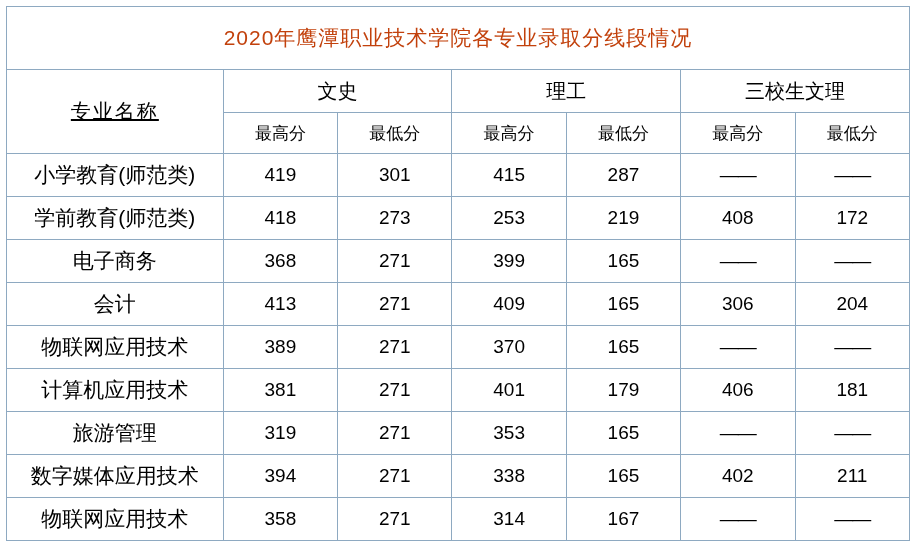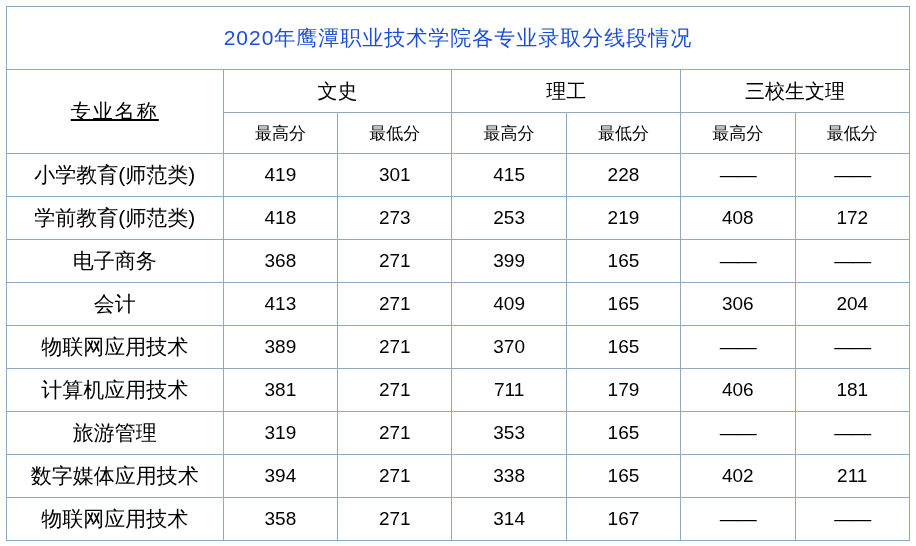--- a/index.html
+++ b/index.html
@@ -32,21 +32,21 @@
     vertical-align: middle;
     padding: 0;
     background: #ffffff;
   }
   
   td.title-cell {
     height: 62px;
     font-size: 21px;
     letter-spacing: 1px;
     background: #dce6f1;
-    color: #1d4ed8;
+    color: #c2410c;
     font-weight: normal;
   }
   
   td.hdr-group {
     height: 42px;
     font-size: 20px;
     background: #dce6f1;
   }
   td.hdr-sub {
     height: 40px;
@@ -109,21 +109,21 @@
         <td class="hdr-sub">最低分</td>
         <td class="hdr-sub">最高分</td>
         <td class="hdr-sub">最低分</td>
       </tr>
 
       <tr>
         <td class="major-cell">小学教育(师范类)</td>
         <td class="num-cell">419</td>
         <td class="num-cell">301</td>
         <td class="num-cell">415</td>
-        <td class="num-cell">228</td>
+        <td class="num-cell">287</td>
         <td class="num-cell dash">——</td>
         <td class="num-cell dash">——</td>
       </tr>
       <tr>
         <td class="major-cell">学前教育(师范类)</td>
         <td class="num-cell">418</td>
         <td class="num-cell">273</td>
         <td class="num-cell">253</td>
         <td class="num-cell">219</td>
         <td class="num-cell">408</td>
@@ -153,21 +153,21 @@
         <td class="num-cell">271</td>
         <td class="num-cell">370</td>
         <td class="num-cell">165</td>
         <td class="num-cell dash">——</td>
         <td class="num-cell dash">——</td>
       </tr>
       <tr>
         <td class="major-cell">计算机应用技术</td>
         <td class="num-cell">381</td>
         <td class="num-cell">271</td>
-        <td class="num-cell">711</td>
+        <td class="num-cell">401</td>
         <td class="num-cell">179</td>
         <td class="num-cell">406</td>
         <td class="num-cell">181</td>
       </tr>
       <tr>
         <td class="major-cell">旅游管理</td>
         <td class="num-cell">319</td>
         <td class="num-cell">271</td>
         <td class="num-cell">353</td>
         <td class="num-cell">165</td>

